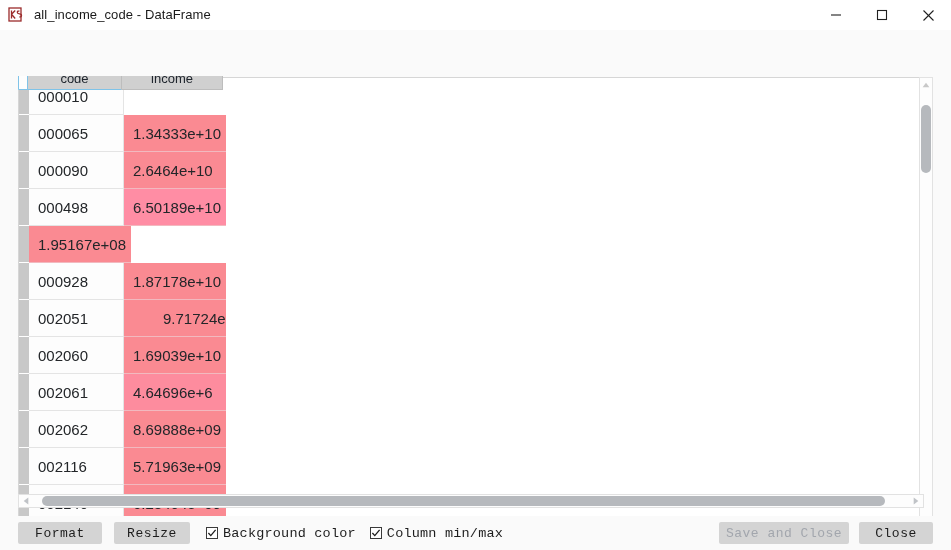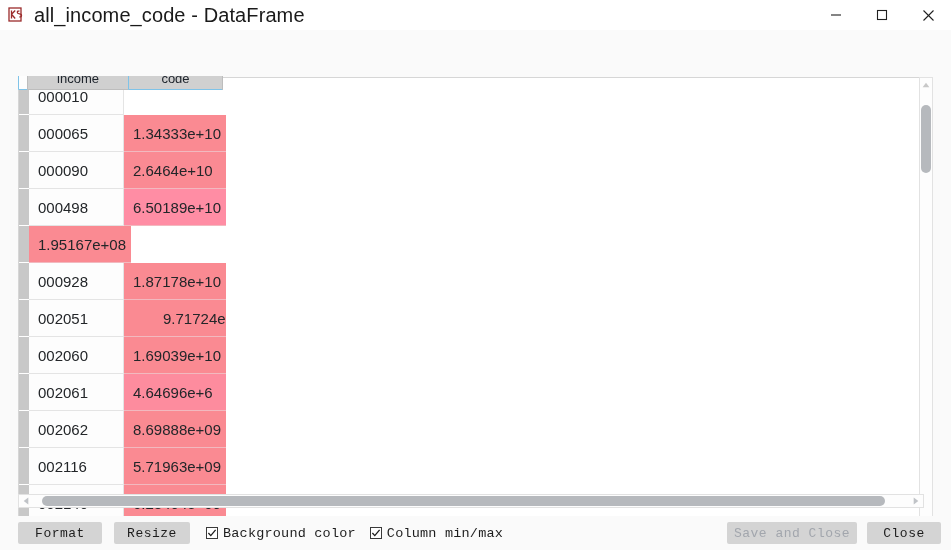--- a/index.html
+++ b/index.html
@@ -36,21 +36,21 @@
     box-sizing: border-box;
   }
   .app-icon {
     width: 18px;
     height: 18px;
     flex: 0 0 18px;
     margin-right: 8px;
     position: relative;
   }
   .title-text {
-    font-size: 20px;
+    font-size: 13px;
     color: #1a1a1a;
     line-height: 30px;
     white-space: nowrap;
     letter-spacing: 0.1px;
   }
   .win-controls {
     position: absolute;
     right: 0;
     top: 0;
     height: 30px;
@@ -293,21 +293,21 @@
     flex: 0 0 12px;
     border: 1px solid #3a3a3a;
     background: #ffffff;
     margin-right: 5px;
     position: relative;
     box-sizing: border-box;
   }
   .chk-box svg { position: absolute; left: 0; top: 0; }
   .right-group {
     position: absolute;
-    right: 10px;
+    right: 18px;
     top: 0;
     height: 34px;
     display: flex;
     align-items: center;
   }
 </style>
 </head>
 <body>
 
 <div class="window">
@@ -340,22 +340,22 @@
         </svg>
       </button>
     </div>
   </div>
 
   <div class="content">
 
     <div class="header-strip">
       <div class="header-inner" id="header-inner">
         <div class="hdr-corner"></div>
+        <div class="hdr-cell code-col">code</div>
         <div class="hdr-cell income-col">income</div>
-        <div class="hdr-cell code-col">code</div>
         <div class="hdr-cell filler"></div>
       </div>
     </div>
 
     <div class="table-frame">
       <div class="rows" id="rows-container">
           <div class="row">
             <div class="row-handle"></div>
             <div class="cell code-col">000010</div>
             <div class="cell rest"></div>

